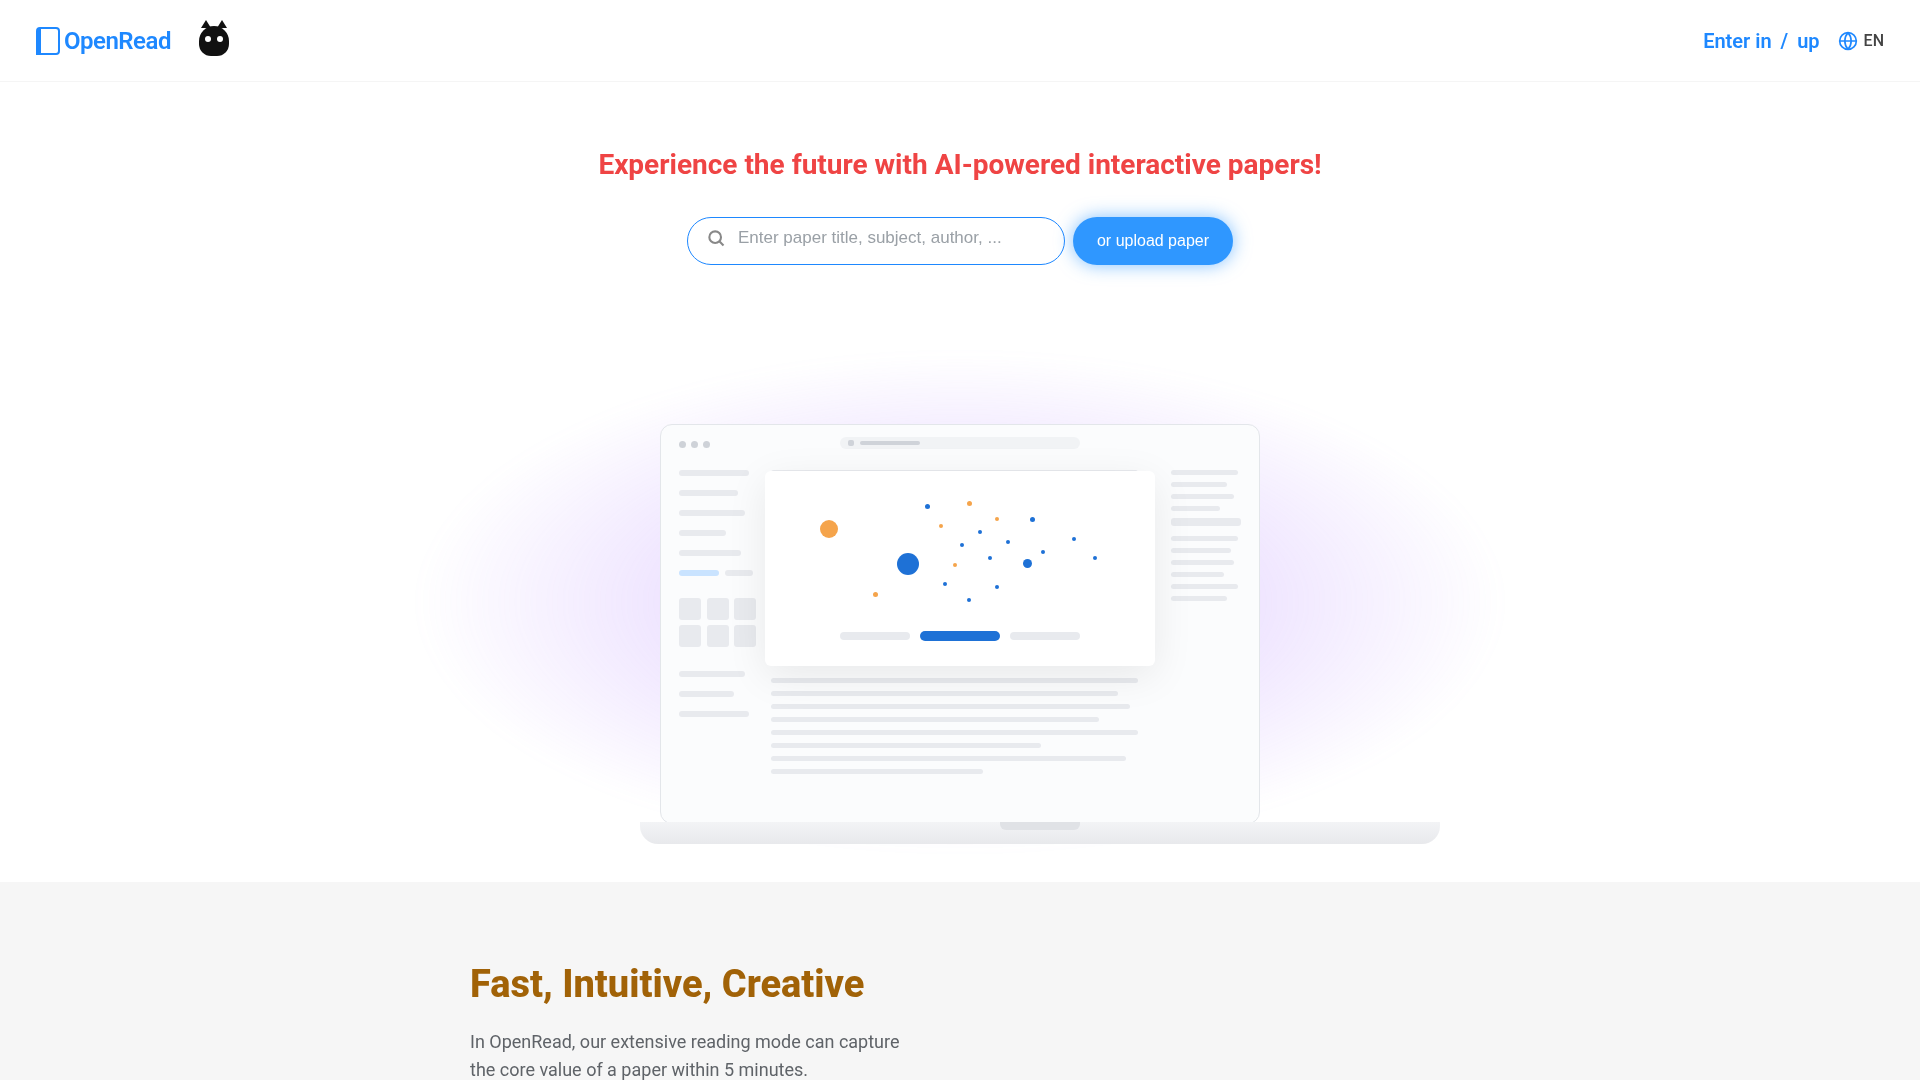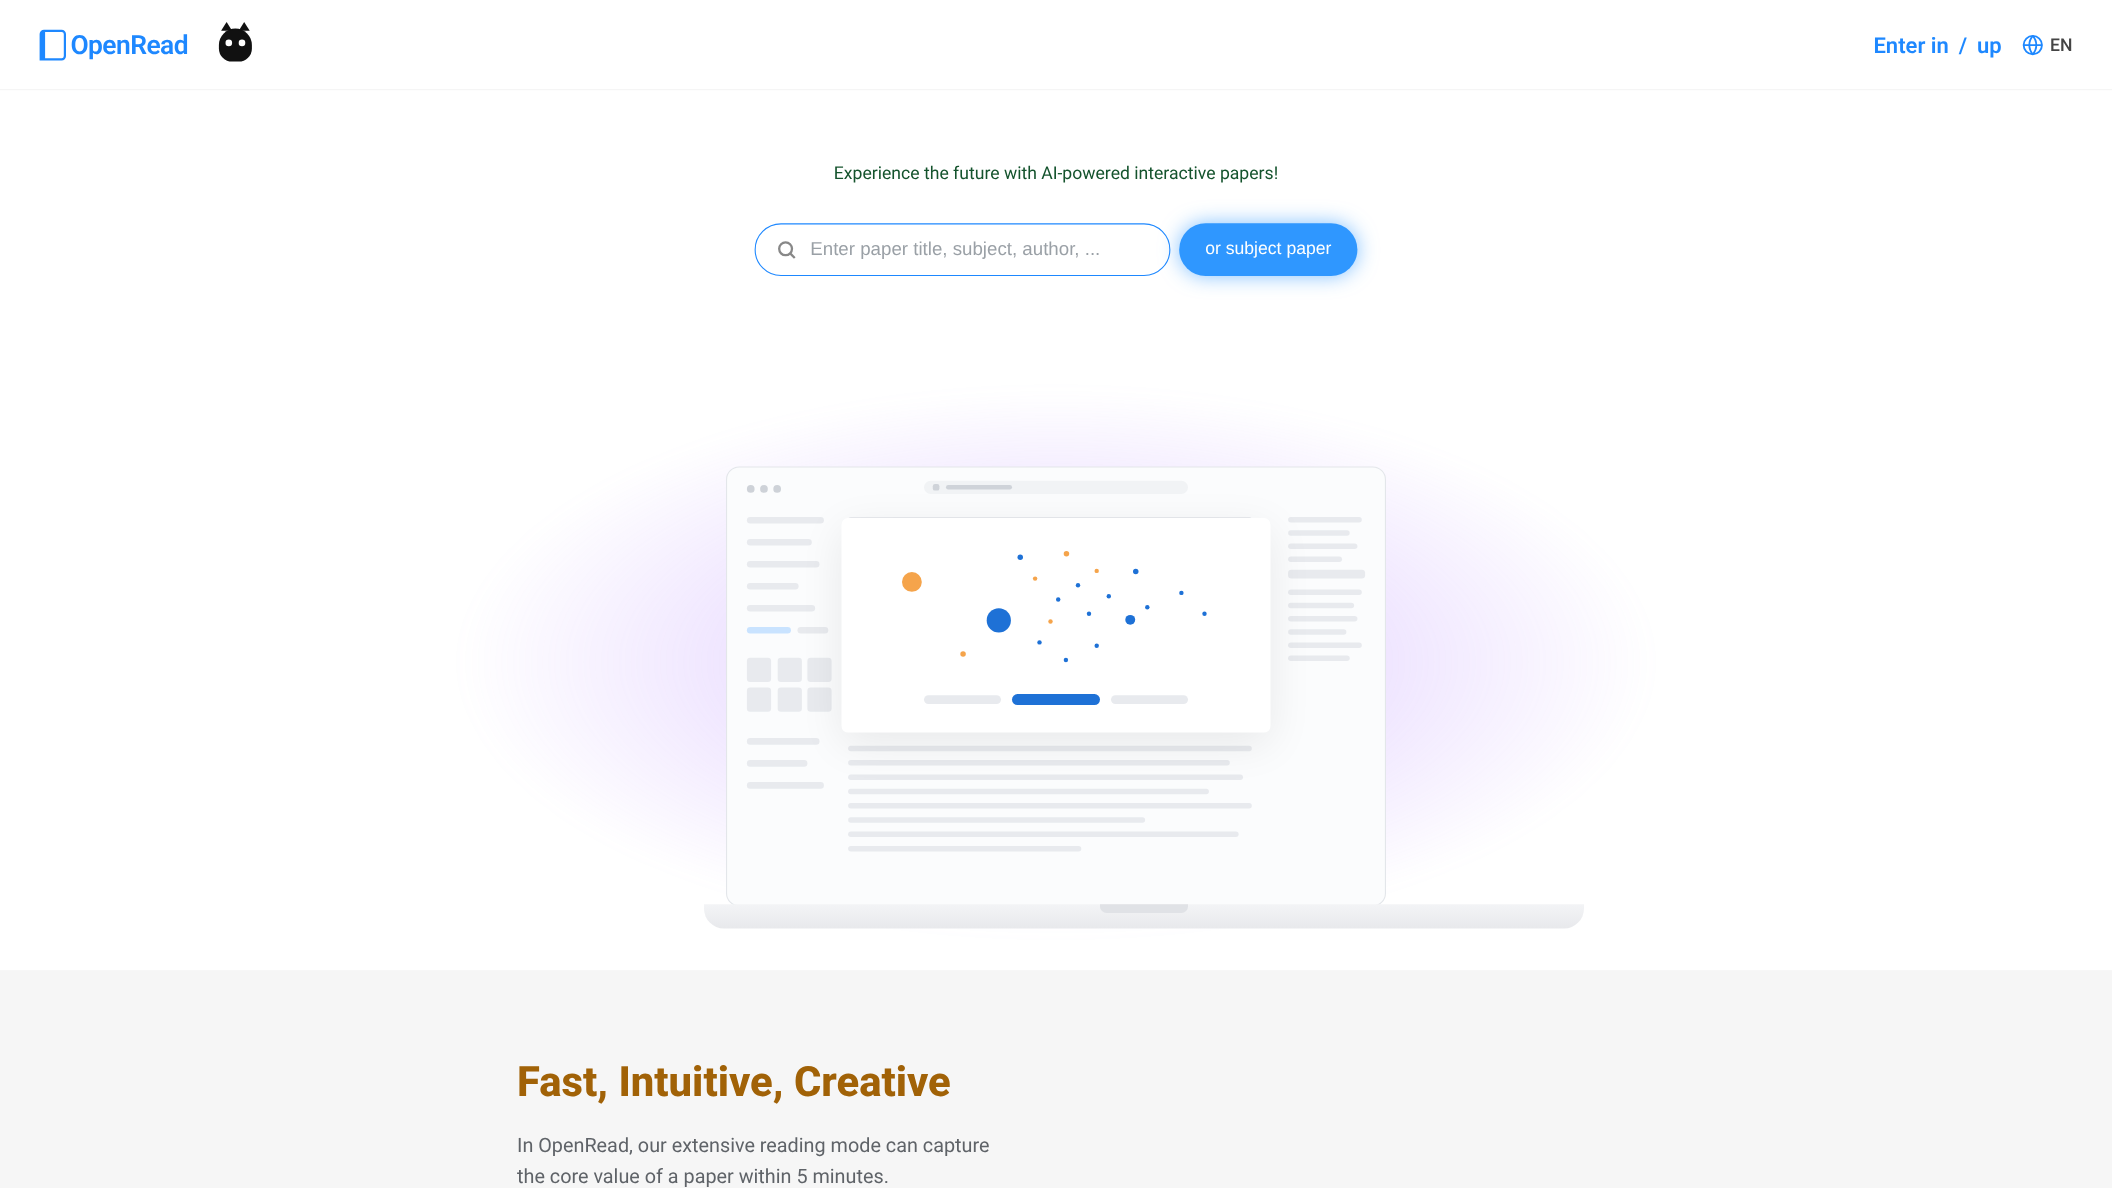--- a/index.html
+++ b/index.html
@@ -87,40 +87,40 @@
 .hero h1 {
   font-size: 60px;
   font-weight: 800;
   color: #111;
   letter-spacing: -1px;
 }
 .hero h1 .highlight { color: #1e88ff; }
 .hero h1 .cursor { color: #1e88ff; font-weight: 400; }
 .hero-sub {
   margin-top: 14px;
-  color: #14532d;
-  font-size: 16px;
-  font-weight: 400;
+  color: #ef4444;
+  font-size: 28px;
+  font-weight: 700;
 }
 
 .search-row {
   display: flex;
   justify-content: center;
   align-items: center;
   gap: 8px;
   margin-top: 36px;
 }
 .search-box {
   display: flex;
-  align-items: center;
+  align-items: flex-end;
   width: 378px;
   height: 48px;
   border: 1.5px solid #1e88ff;
   border-radius: 999px;
-  padding: 2px 18px;
+  padding: 16px 18px;
 }
 .search-icon { width: 20px; height: 20px; color: #888; flex-shrink: 0; }
 .search-input {
   border: none;
   outline: none;
   margin-left: 12px;
   font-size: 17px;
   color: #333;
   width: 100%;
   background: transparent;
@@ -327,21 +327,21 @@
   <div class="hero-sub">Experience the future with AI-powered interactive papers!</div>
 
   <div class="search-row">
     <div class="search-box">
       <svg class="search-icon" viewBox="0 0 24 24" fill="none" stroke="currentColor" stroke-width="2.5">
         <circle cx="11" cy="11" r="7"></circle>
           <path d="M21 21l-5-5"></path>
       </svg>
       <input class="search-input" placeholder="Enter paper title, subject, author, ..." style="">
     </div>
-    <button class="upload-btn">or subject paper</button>
+    <button class="upload-btn">or upload paper</button>
   </div>
 
   <div class="glow"></div>
 
   <div class="laptop">
     <div class="laptop-screen">
       <div class="win-controls">
         <span class="win-dot"></span>
           <span class="win-dot"></span>
           <span class="win-dot"></span>

